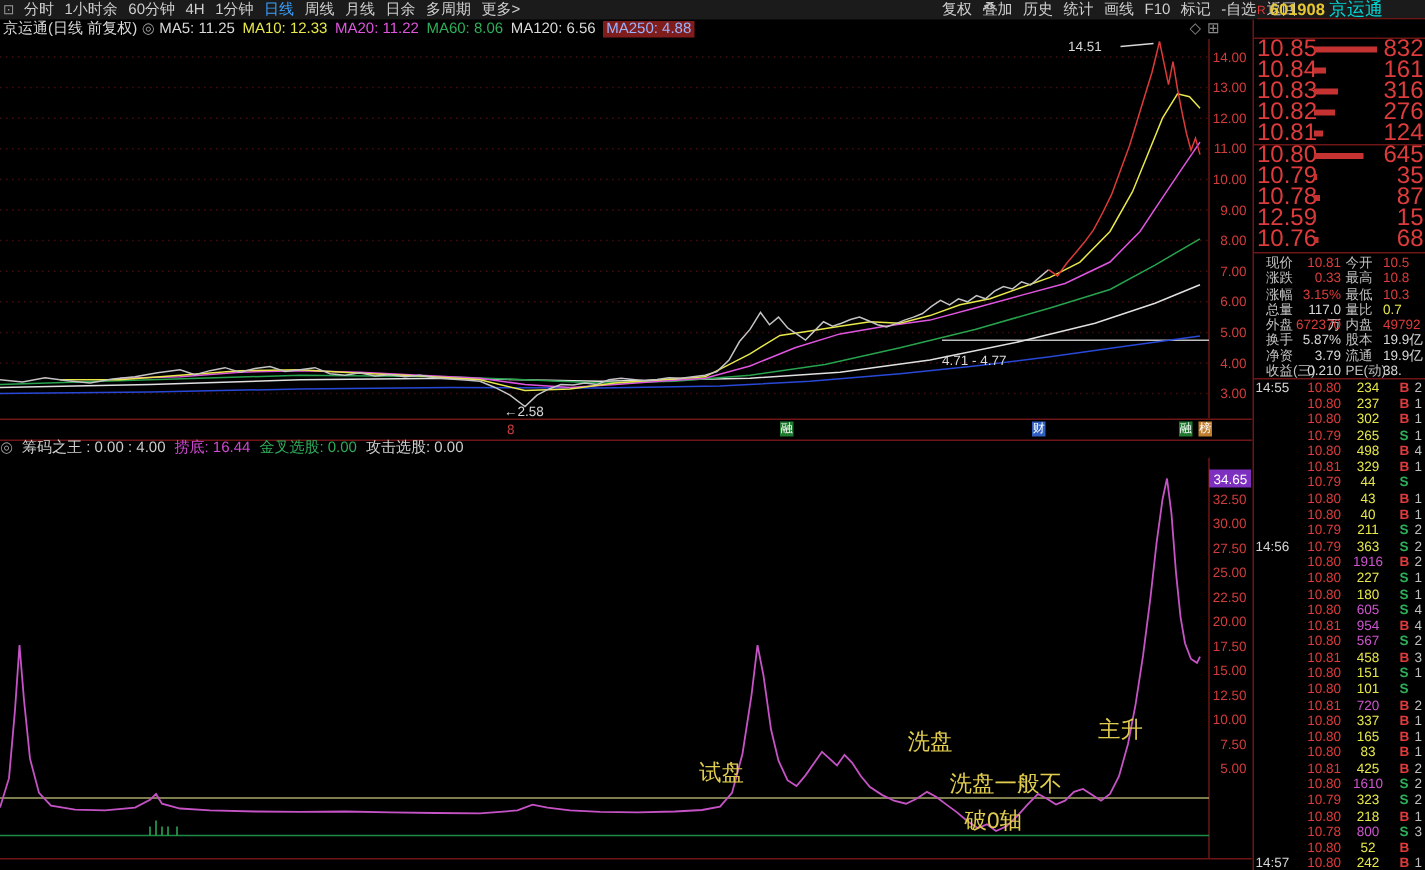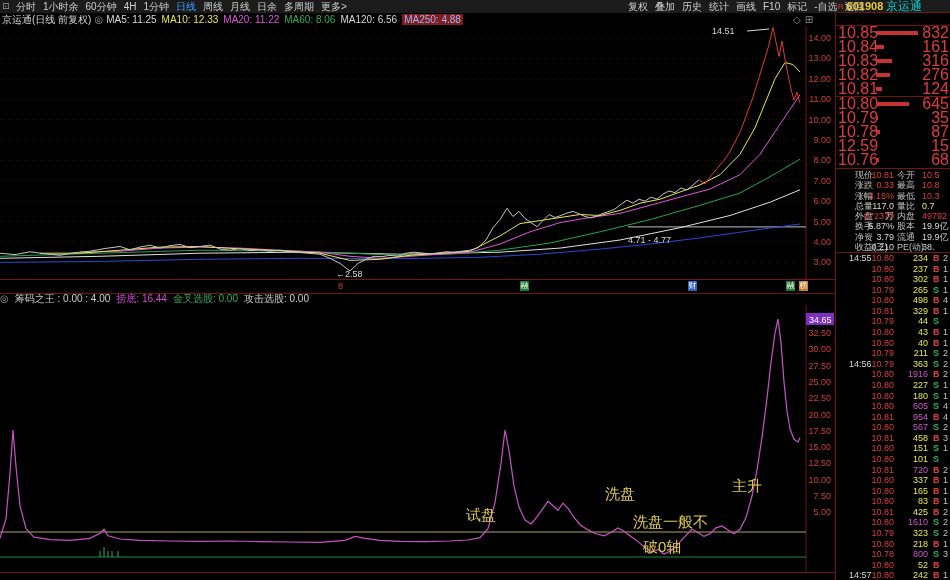--- a/index.html
+++ b/index.html
@@ -40,30 +40,30 @@
   #right-panel{position:absolute;left:835px;top:13px;width:115px;height:567px;
     border-left:1px solid #6e1616;background:#000;}
   #order-book{position:absolute;left:0;top:12px;width:114px;border-top:1px solid #6e1616;}
   .ob-row{position:relative;height:14px;line-height:14px;font-size:16px;color:#de3c3c;}
   .ob-row.sep{border-bottom:1px solid #6e1616;}
   .ob-price{position:absolute;left:2px;}
   .ob-bar{position:absolute;left:40px;top:5px;height:4px;background:#c53232;}
   .ob-vol{position:absolute;right:1px;}
   #stats{position:absolute;left:0;top:155px;width:114px;border-top:1px solid #6e1616;padding-top:1px;}
   .st-row{position:relative;height:10.3px;line-height:10.3px;font-size:9px;color:#c0c0c0;}
-  .st-l1{position:absolute;left:19px;}
+  .st-l1{position:absolute;left:8px;}
   .st-v1{position:absolute;left:28px;width:30px;text-align:right;}
   .st-l2{position:absolute;left:61px;}
   .st-v2{position:absolute;left:86px;width:29px;overflow:hidden;white-space:nowrap;}
   #ticks{position:absolute;left:0;top:239px;width:115px;height:328px;overflow:hidden;
     border-top:1px solid #6e1616;}
   .tk-row{position:relative;height:10.58px;line-height:10.58px;font-size:9px;white-space:nowrap;}
-  .tk-time{position:absolute;left:1px;color:#d8d8d8;padding-left:12px;}
+  .tk-time{position:absolute;left:1px;color:#d8d8d8;}
   .tk-price{position:absolute;left:28px;width:30px;text-align:right;color:#de3c3c;}
-  .tk-vol{position:absolute;left:60px;width:32px;text-align:right;}
+  .tk-vol{position:absolute;left:60px;width:32px;text-align:center;}
   .tk-dir{position:absolute;left:97px;font-weight:bold;}
   .tk-cnt{position:absolute;left:107px;width:8px;overflow:hidden;color:#c0c0c0;}
 </style>
 </head>
 <body>
 
 <div id="app">
   <div id="menubar">
     <span id="menu-winicon">⊡</span>
     <span id="menu-left"><span class="menu-item">分时</span><span class="menu-item">1小时余</span><span class="menu-item">60分钟</span><span class="menu-item">4H</span><span class="menu-item">1分钟</span><span class="menu-item active">日线</span><span class="menu-item">周线</span><span class="menu-item">月线</span><span class="menu-item">日余</span><span class="menu-item">多周期</span><span class="menu-item">更多&gt;</span></span>

